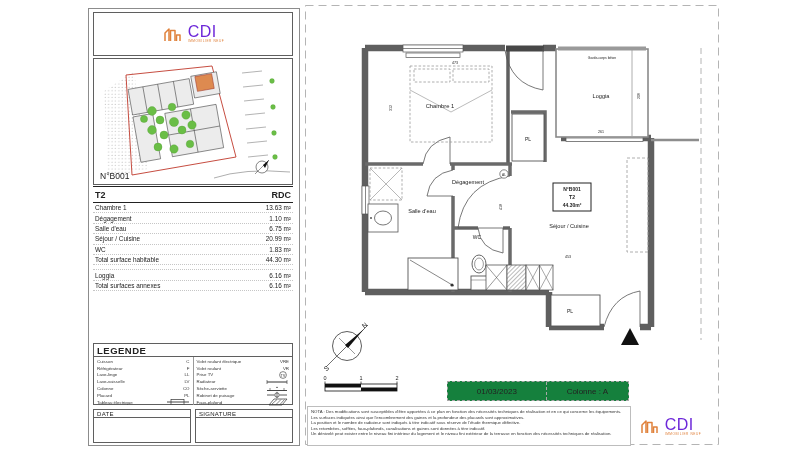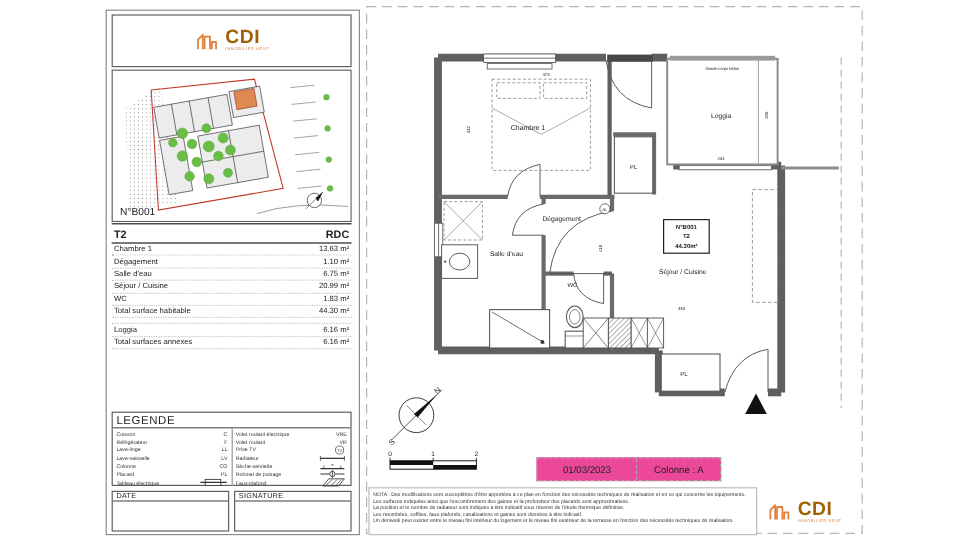--- a/index.html
+++ b/index.html
@@ -8,47 +8,47 @@
   .abs{position:absolute;}
   svg{display:block;font-family:"Liberation Sans",sans-serif;}
   svg text{fill:#222;}
 
   
   .lp{left:88px;top:8px;width:210px;height:436px;border:1px solid #8c8c8c;background:#fff;}
   .box{position:absolute;border:1px solid #5f5f5f;background:#fff;box-sizing:border-box;}
   .logo-box{left:4px;top:3px;width:200px;height:44px;display:flex;align-items:center;justify-content:center;}
   .logo{display:flex;align-items:center;gap:4px;}
   .logo-icon{width:22px;height:19px;}
-  .logo-name{font-size:16px;font-weight:bold;color:#a16207;letter-spacing:.5px;line-height:14px;}
+  .logo-name{font-size:16px;font-weight:normal;color:#6d28d9;letter-spacing:.5px;line-height:14px;}
   .logo-tag{font-size:3.2px;color:#e0813b;letter-spacing:.55px;}
   .siteplan-box{left:4px;top:49px;width:200px;height:127px;}
 
   .summary{position:absolute;left:4px;top:177px;width:200px;box-sizing:border-box;}
   .shead{display:flex;justify-content:space-between;align-items:center;height:15px;
          border-top:1.5px solid #222;border-bottom:1px solid #222;font-size:9px;font-weight:bold;padding:0 2px;}
   .srow{display:flex;justify-content:space-between;align-items:center;height:9.4px;
         font-size:6.4px;padding:0 2px;border-bottom:1px dotted #c6c6c6;}
   .sgap{height:4px;border-bottom:1px dotted #c6c6c6;}
   .sv{text-align:right;}
 
   .legend-box{left:4px;top:334px;width:200px;height:62px;}
-  .ltitle{font-size:9.5px;font-weight:normal;letter-spacing:.5px;padding:1px 3px 0 3px;height:11px;border-bottom:1px solid #5f5f5f;}
+  .ltitle{font-size:9.5px;font-weight:bold;letter-spacing:.5px;padding:1px 3px 0 3px;height:11px;border-bottom:1px solid #5f5f5f;}
   .lcols{display:flex;height:48px;}
   .lcol{flex:1;padding:1px 0;}
   .lcol+.lcol{border-left:1px solid #9a9a9a;}
   .lrow{display:flex;justify-content:space-between;align-items:center;height:6.8px;font-size:4.4px;padding:0 3px;color:#333;}
   .lcode{text-align:right;font-size:4.4px;}
   .lsym{width:24px;height:8px;}
 
   .dsbox-date{left:4px;top:400px;width:98px;height:34px;}
   .dsbox-sig{left:106px;top:400px;width:98px;height:34px;}
   .dslabel{font-size:6px;padding:1px 3px;border-bottom:1px solid #5f5f5f;height:8px;box-sizing:border-box;letter-spacing:.3px;}
 
   
-  .titleblock{left:447px;top:381px;width:154px;height:20px;border:1px dashed #a8a8a8;display:flex;background:#ec4899;box-sizing:border-box;}
+  .titleblock{left:447px;top:381px;width:182px;height:20px;border:1px dashed #a8a8a8;display:flex;background:#15803d;box-sizing:border-box;}
   .tb-date{flex:1.2;display:flex;align-items:center;justify-content:center;font-size:8px;}
   .tb-ind{flex:1;display:flex;align-items:center;justify-content:center;font-size:8px;border-left:1px dashed #a8a8a8;}
 
   .nota{left:307px;top:406px;width:324px;height:40px;border:1px solid #bdbdbd;box-sizing:border-box;
         padding:2px 3px;font-size:4.3px;line-height:1.3;color:#333;background:#fff;}
 
   .logo-sm{left:625px;top:408px;width:90px;height:37px;display:flex;align-items:center;justify-content:center;}
 </style>
 </head>
 <body>

